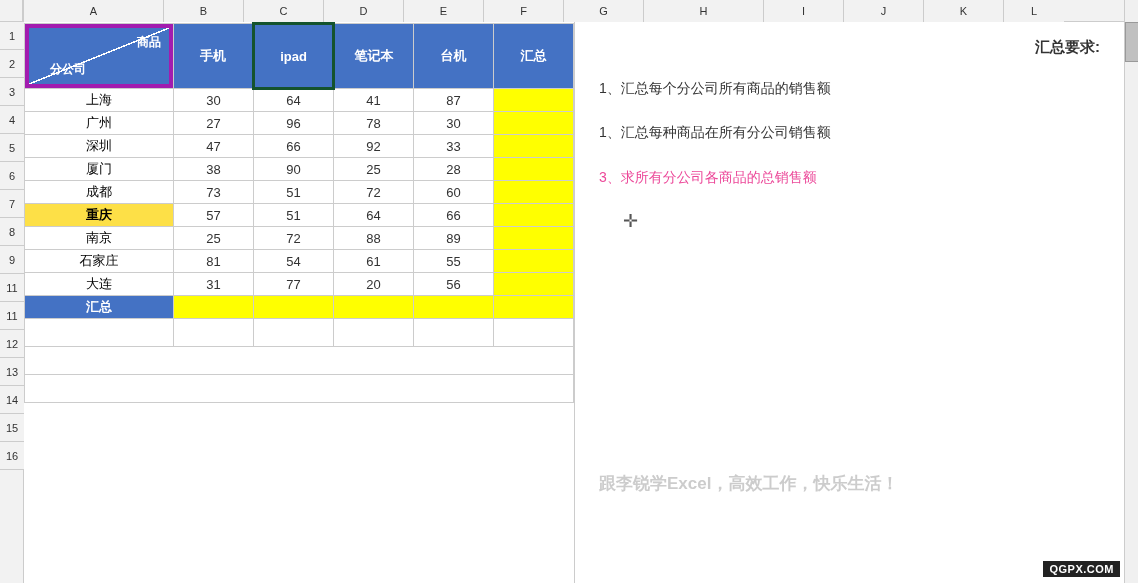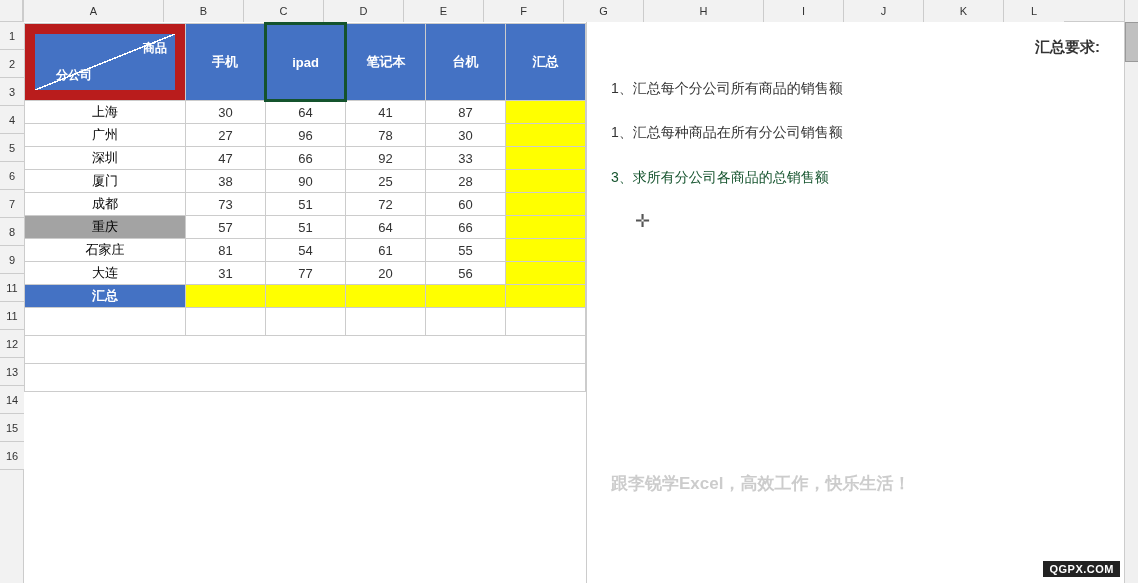--- a/index.html
+++ b/index.html
@@ -127,21 +127,21 @@
         <div class="col-header-cell" style="width:60px; border-right:none;">L</div>
       </div>
 
       <div style="display:flex; flex:1;">
 
         <div style="flex-shrink:0;">
           <table class="main-table" style="border-collapse:collapse;">
 
             <tbody>
                 <tr>
-              <td rowspan="1" style="width:140px; height:56px; background:#b91c1c; border:1px solid #ccc; padding:10px; position:relative;">
+              <td rowspan="1" style="width:140px; height:56px; background:#a21caf; border:1px solid #ccc; padding:4px; position:relative;">
 
                 <div style="position:relative; width:140px; height:56px; overflow:hidden;">
                   <div style="position:absolute; top:0; left:0; width:100%; height:100%; background:#4472c4;"></div>
 
                   <div style="position:absolute; top:0; left:0; width:100%; height:100%;
                     background: linear-gradient(to bottom right, transparent calc(50% - 0.7px), #fff calc(50% - 0.7px), #fff calc(50% + 0.7px), transparent calc(50% + 0.7px));"></div>
                   <span style="position:absolute; top:6px; right:8px; color:#fff; font-size:12px; font-weight:bold;">商品</span>
                   <span style="position:absolute; bottom:6px; left:21px; color:#fff; font-size:12px; font-weight:bold;">分公司</span>
                 </div>
               </td>
@@ -186,25 +186,33 @@
             </tr>
             <tr>
               <td style="background:#fff;">成都</td>
               <td class="data-cell">73</td>
               <td class="data-cell">51</td>
               <td class="data-cell">72</td>
               <td class="data-cell">60</td>
               <td class="yellow-cell"></td>
             </tr>
             <tr>
-              <td style="background:#a3a3a3;">重庆</td>
+              <td style="background:#fde047;font-weight:bold;">重庆</td>
               <td class="data-cell">57</td>
               <td class="data-cell">51</td>
               <td class="data-cell">64</td>
               <td class="data-cell">66</td>
+              <td class="yellow-cell"></td>
+            </tr>
+            <tr>
+              <td style="background:#fff;">南京</td>
+              <td class="data-cell">25</td>
+              <td class="data-cell">72</td>
+              <td class="data-cell">88</td>
+              <td class="data-cell">89</td>
               <td class="yellow-cell"></td>
             </tr>
             <tr>
               <td style="background:#fff;">石家庄</td>
               <td class="data-cell">81</td>
               <td class="data-cell">54</td>
               <td class="data-cell">61</td>
               <td class="data-cell">55</td>
               <td class="yellow-cell"></td>
             </tr>
@@ -241,21 +249,21 @@
               <td style="background:#fff; height:28px; border:1px solid #ccc;" colspan="6"></td>
             </tr>
           </tbody>
             </table>
         </div>
 
         <div style="flex:1; padding:16px 24px; position:relative; border-left:1px solid #ccc;">
           <div style="font-size:15px; font-weight:bold; color:#333; margin-bottom:20px;text-align:right;">汇总要求:</div>
           <div style="font-size:14px; color:#333; margin-bottom:22px; line-height:1.6;">1、汇总每个分公司所有商品的销售额</div>
           <div style="font-size:14px; color:#333; margin-bottom:22px; line-height:1.6;">1、汇总每种商品在所有分公司销售额</div>
-          <div style="font-size:14px; color:#14532d; margin-bottom:22px; line-height:1.6;">3、求所有分公司各商品的总销售额</div>
+          <div style="font-size:14px; color:#ec4899; margin-bottom:22px; line-height:1.6;">3、求所有分公司各商品的总销售额</div>
 
           <div style="font-size:18px; color:#555; margin-top:8px; margin-left:24px;">✛</div>
 
           <div style="position:absolute; bottom:88px; left:24px; font-size:17px; color:#ccc; font-weight:bold;">跟李锐学Excel，高效工作，快乐生活！</div>
         </div>
 
       </div>
     </div>
   </div>
 

